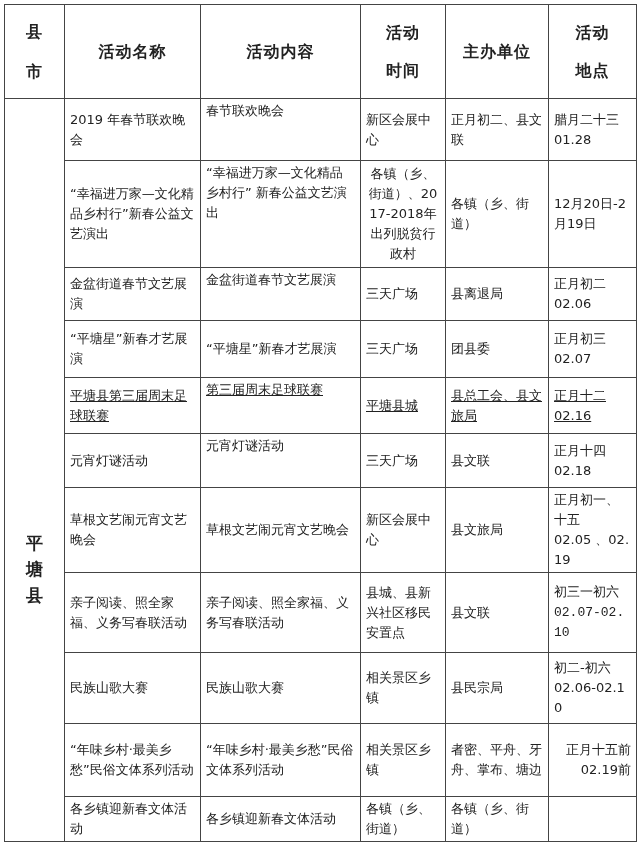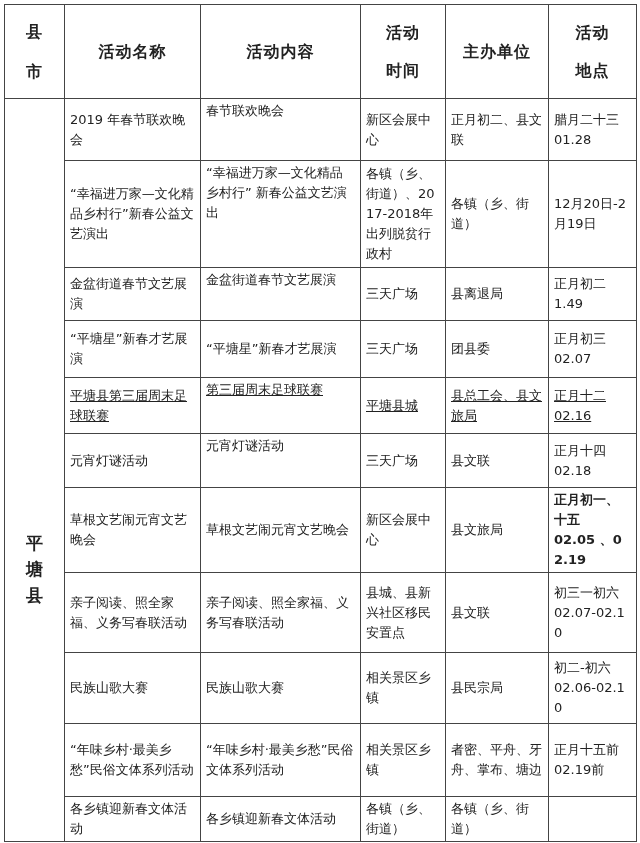--- a/index.html
+++ b/index.html
@@ -43,31 +43,31 @@
         <td style="white-space: pre-line;">2019 年春节联欢晚会</td>
         <td class="top" style="white-space: pre-line;">春节联欢晚会</td>
         <td style="white-space: pre-line;">新区会展中心</td>
         <td style="white-space: pre-line;">正月初二、县文联</td>
         <td style="white-space: pre-line;">腊月二十三
 01.28</td>
       </tr>
       <tr style="height: 107px;">
         <td style="white-space: pre-line;">“幸福进万家—文化精品乡村行”新春公益文艺演出</td>
         <td class="top" style="white-space: pre-line;">“幸福进万家—文化精品乡村行” 新春公益文艺演出</td>
-        <td style="white-space: pre-line;">各镇（乡、街道）、2017-2018年出列脱贫行政村</td>
+        <td style="white-space: pre-line; text-align: center;">各镇（乡、街道）、2017-2018年出列脱贫行政村</td>
         <td style="white-space: pre-line;">各镇（乡、街道）</td>
         <td style="white-space: pre-line;">12月20日-2月19日</td>
       </tr>
       <tr style="height: 53px;">
         <td style="white-space: pre-line;">金盆街道春节文艺展演</td>
         <td class="top" style="white-space: pre-line;">金盆街道春节文艺展演</td>
         <td style="white-space: pre-line;">三天广场</td>
         <td style="white-space: pre-line;">县离退局</td>
         <td style="white-space: pre-line;">正月初二
-1.49</td>
+02.06</td>
       </tr>
       <tr style="height: 57px;">
         <td style="white-space: pre-line;">“平塘星”新春才艺展演</td>
         <td style="white-space: pre-line;">“平塘星”新春才艺展演</td>
         <td style="white-space: pre-line;">三天广场</td>
         <td style="white-space: pre-line;">团县委</td>
         <td style="white-space: pre-line;">正月初三
 02.07</td>
       </tr>
       <tr style="height: 56px; text-decoration: underline;">
@@ -84,45 +84,45 @@
         <td style="white-space: pre-line;">三天广场</td>
         <td style="white-space: pre-line;">县文联</td>
         <td style="white-space: pre-line;">正月十四
 02.18</td>
       </tr>
       <tr style="height: 84px;">
         <td style="white-space: pre-line;">草根文艺闹元宵文艺晚会</td>
         <td style="white-space: pre-line;">草根文艺闹元宵文艺晚会</td>
         <td style="white-space: pre-line;">新区会展中心</td>
         <td style="white-space: pre-line;">县文旅局</td>
-        <td style="white-space: pre-line; font-weight: bold;">正月初一、十五
+        <td style="white-space: pre-line;">正月初一、十五
 02.05 、02.19</td>
       </tr>
       <tr style="height: 80px;">
         <td style="white-space: pre-line;">亲子阅读、照全家福、义务写春联活动</td>
         <td style="white-space: pre-line;">亲子阅读、照全家福、义务写春联活动</td>
         <td style="white-space: pre-line;">县城、县新兴社区移民安置点</td>
         <td style="white-space: pre-line;">县文联</td>
-        <td style="white-space: pre-line;">初三一初六
+        <td style="white-space: pre-line; font-family: Liberation Mono, monospace;">初三一初六
 02.07-02.10</td>
       </tr>
       <tr style="height: 71px;">
         <td style="white-space: pre-line;">民族山歌大赛</td>
         <td style="white-space: pre-line;">民族山歌大赛</td>
         <td style="white-space: pre-line;">相关景区乡镇</td>
         <td style="white-space: pre-line;">县民宗局</td>
         <td style="white-space: pre-line;">初二-初六
 02.06-02.10</td>
       </tr>
       <tr style="height: 73px;">
         <td style="white-space: pre-line;">“年味乡村·最美乡愁”民俗文体系列活动</td>
         <td style="white-space: pre-line;">“年味乡村·最美乡愁”民俗文体系列活动</td>
         <td style="white-space: pre-line;">相关景区乡镇</td>
         <td style="white-space: pre-line;">者密、平舟、牙舟、掌布、塘边</td>
-        <td style="white-space: pre-line;">正月十五前
+        <td style="white-space: pre-line; text-align: right;">正月十五前
 02.19前</td>
       </tr>
       <tr style="height: 45px;">
         <td style="white-space: pre-line;">各乡镇迎新春文体活动</td>
         <td style="white-space: pre-line;">各乡镇迎新春文体活动</td>
         <td style="white-space: pre-line;">各镇（乡、街道）</td>
         <td style="white-space: pre-line;">各镇（乡、街道）</td>
         <td style="white-space: pre-line;"></td>
       </tr>
     </tbody>

